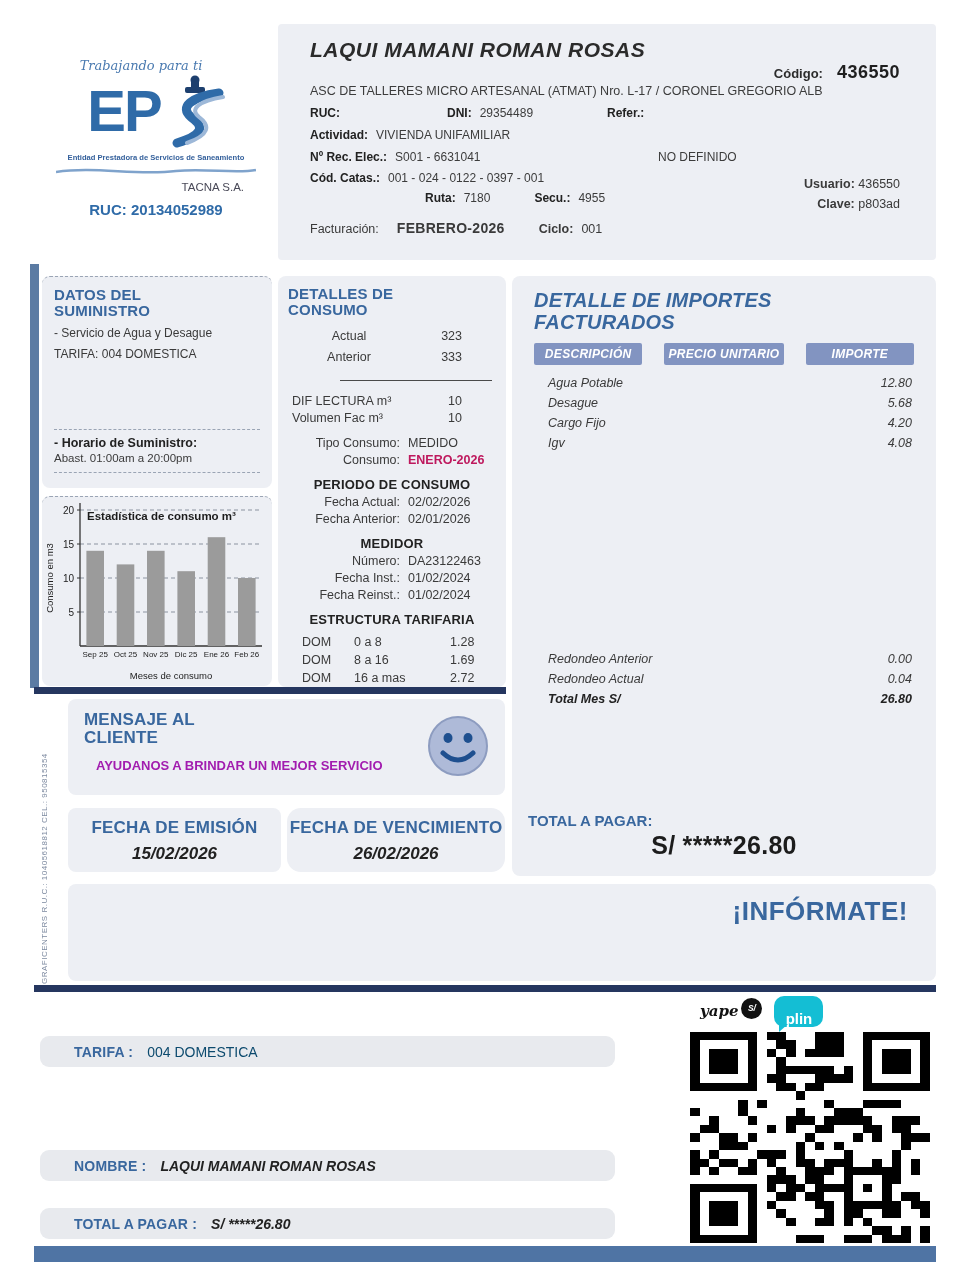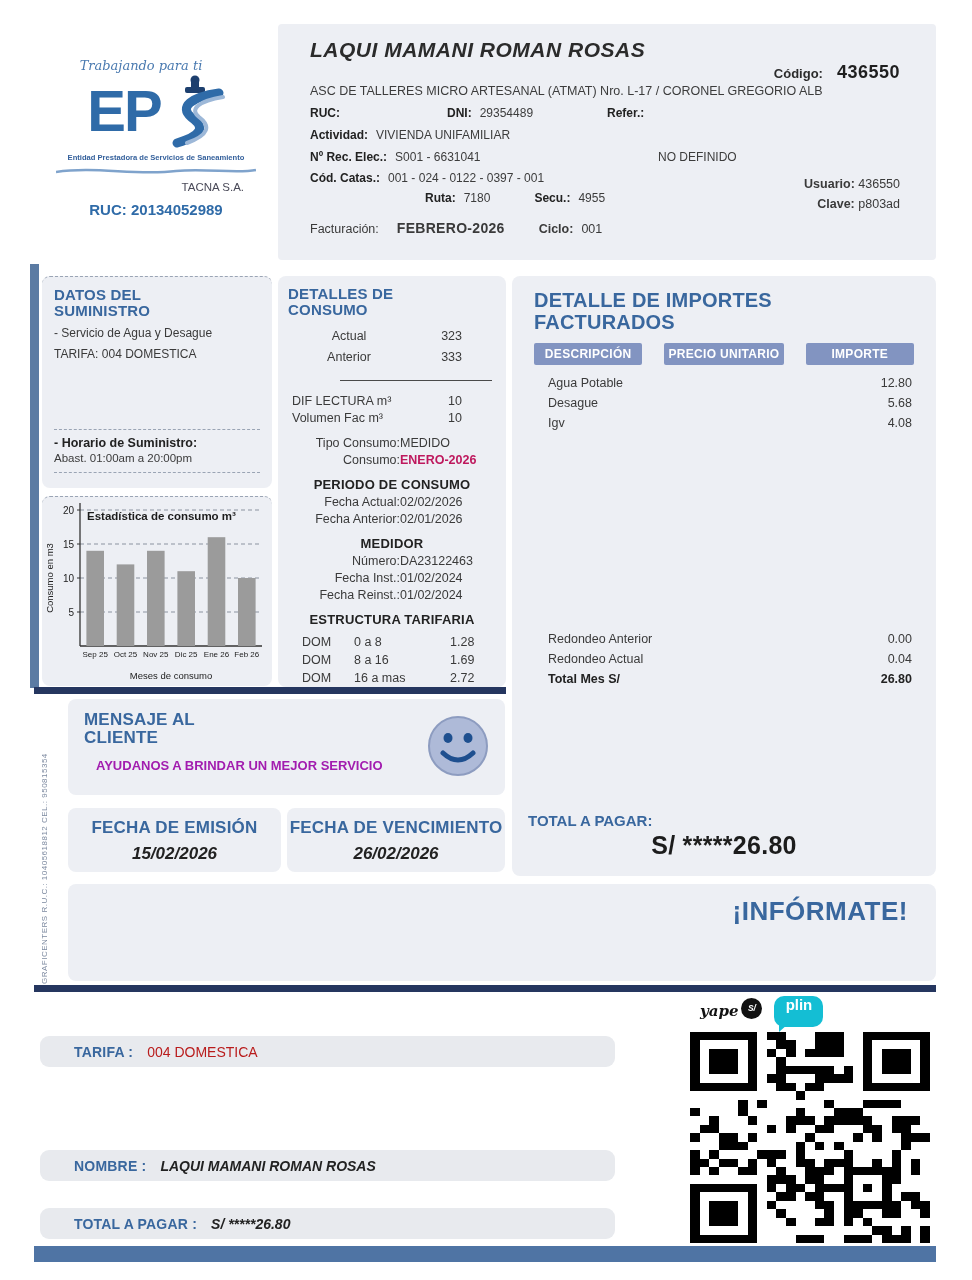--- a/index.html
+++ b/index.html
@@ -61,73 +61,73 @@
 
   
   #consumption-card { left:278px; top:276px; width:228px; height:411px; padding:10px 10px; }
   #consumption-card .sec-title { width:140px; margin-bottom:8px; }
   .cv-row { display:flex; padding-right:34px; font-size:12.5px; line-height:21px; }
   .cv-row .lbl { flex:1; text-align:center; }
   .cv-row .val { width:52px; text-align:right; }
   #cons-hr { border:none; border-top:1px solid #4a4a4a; margin:12px 4px 12px 52px; }
   .lr-row { display:flex; justify-content:space-between; padding:0 34px 0 4px; font-size:12.5px; line-height:17px; }
   .kv-row { display:flex; font-size:12.5px; line-height:17px; }
-  .kv-row .k { flex:0 0 112px; text-align:right; }
+  .kv-row .k { flex:0 0 112px; text-align:right; margin-right:8px; }
   .kv-row .v { text-align:left; }
   .kv-row .bold { font-weight:bold; color:#be185d; }
   .cons-head { text-align:center; font-weight:bold; font-size:13px; color:#222; margin:8px 0 2px; letter-spacing:.2px; }
   .tar-row { display:grid; grid-template-columns:52px 96px 1fr; padding:0 34px 0 14px; font-size:12.5px; line-height:18px; }
   .tar-row .r3 { text-align:right; }
   .mt6 { margin-top:6px; } .mt8 { margin-top:8px; }
 
   
-  #charges-card { left:512px; top:276px; width:424px; height:573px; padding:14px 22px; }
+  #charges-card { left:512px; top:276px; width:424px; height:573px; padding:14px 22px;font-style:italic; }
   #charges-card .sec-title { font-size:20px; width:280px; letter-spacing:.2px; }
   #charges-head { display:grid; grid-template-columns:1fr 1.1fr 1fr; gap:22px; margin-top:10px; }
   #charges-head .hc { background:#8294c1; color:#fff; font-weight:bold; font-size:12px; text-align:center; padding:4px 0; border-radius:2px; letter-spacing:.3px; }
   .chg-row { display:flex; justify-content:space-between; font-size:12.5px; line-height:20px; padding:0 2px 0 14px; }
   #charges-rows { margin-top:8px; }
   #charges-spacer { height:196px; }
   .chg-row.total { font-weight:bold; color:#222; }
 
   
   #message-card { left:68px; top:699px; width:437px; height:96px; padding:12px 16px; }
   #message-card .sec-title { font-size:17px; width:160px; }
   #message-body { font-size:13px; font-weight:bold; color:#a21caf; margin:10px 0 0 12px; }
   #smiley { position:absolute; right:16px; top:16px; }
 
   
   .date-card { padding:10px 0 0 0; text-align:center; }
   .date-card .dlab { color:#39679e; font-weight:bold; font-size:17px; letter-spacing:.2px; }
   .date-card .dval { font-size:17px; font-weight:bold; font-style:italic; color:#222; margin-top:6px; }
   #emission-card { left:68px; top:808px; width:213px; height:64px; }
-  #due-card { left:287px; top:808px; width:218px; height:64px; }
+  #due-card { left:287px; top:808px; width:218px; height:64px;border-radius:14px; }
   #totalpay-card { left:512px; top:804px; width:424px; height:72px; padding:8px 16px; }
   #totalpay-label { color:#39679e; font-weight:bold; font-size:15px; }
   #totalpay-value { text-align:center; font-size:25px; font-weight:bold; color:#1c1c1c; margin-top:2px; letter-spacing:.3px; }
 
   #informate-card { left:68px; top:884px; width:868px; height:97px; padding:12px 28px; text-align:right; }
   #informate-text { color:#39679e; font-weight:bold; font-size:26px; letter-spacing:.5px; }
 
   #printer-credit { position:absolute; left:40px; top:692px; height:292px; width:16px; }
   #printer-credit span { writing-mode:vertical-rl; transform:rotate(180deg); font-size:8px; color:#7d8aa0; letter-spacing:.5px; white-space:nowrap; display:inline-block; height:100%; }
 
   
   #pay-logos { position:absolute; left:700px; top:993px; display:flex; align-items:center; gap:12px; height:36px; }
   #yape-logo { display:flex; align-items:center; gap:3px; }
   #yape-text { font-family:"DejaVu Serif", serif; font-style:italic; font-weight:bold; font-size:15px; color:#111; }
   #yape-badge { width:21px; height:21px; background:#111; border-radius:50%; color:#fff; font-size:8.5px; font-weight:bold; font-style:italic; display:flex; align-items:center; justify-content:center; margin-top:-6px; }
-  #plin-logo { position:relative; width:49px; height:31px; background:#14bed4; border-radius:10px; color:#fff; font-weight:bold; font-size:15px; display:flex; align-items:flex-start; justify-content:center; }
+  #plin-logo { position:relative; width:49px; height:31px; background:#14bed4; border-radius:10px; color:#fff; font-weight:bold; font-size:15px; display:flex; align-items:flex-end; justify-content:center; }
   #plin-logo::after { content:""; position:absolute; left:5px; bottom:-5px; width:0; height:0; border-left:9px solid #14bed4; border-bottom:8px solid transparent; }
 
   #qr-wrap { position:absolute; left:690px; top:1032px; width:240px; height:211px; }
 
   .pill { position:absolute; left:40px; width:575px; height:31px; background:#e8eaee; border-radius:9px; display:flex; align-items:center; padding-left:34px; }
   .pill .plab { color:#39679e; font-weight:bold; font-size:14px; letter-spacing:.2px; }
-  .pill .pval { margin-left:14px; font-size:14px; color:#b91c1c; }
+  .pill .pval { margin-left:14px; font-size:14px; color:#0c4a6e; }
   .pill .pval.em { font-weight:bold; font-style:italic; color:#222; }
   #pill-tarifa { top:1036px; } #pill-recibo { top:1091px; }
   #pill-nombre { top:1150px; } #pill-total { top:1208px; }
 </style>
 </head>
 <body>
 
 <div id="page">
 
   <div id="logo-block">
@@ -315,20 +315,24 @@
         <div class="chg-row">
           <span>Agua Potable</span>
           <span>12.80</span>
         </div>
 
         <div class="chg-row">
           <span>Desague</span>
           <span>5.68</span>
         </div>
 
+        <div class="chg-row">
+          <span>Cargo Fijo</span>
+          <span>4.20</span>
+        </div>
 
         <div class="chg-row">
           <span>Igv</span>
           <span>4.08</span>
         </div>
 
     </div>
     <div id="charges-spacer"></div>
     <div class="chg-row">
       <span>Redondeo Anterior</span>

